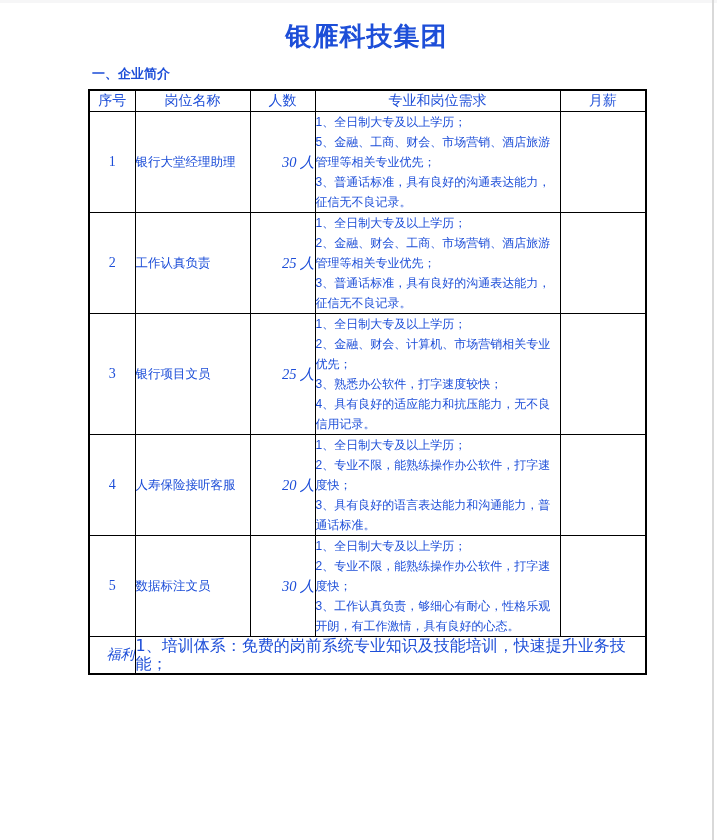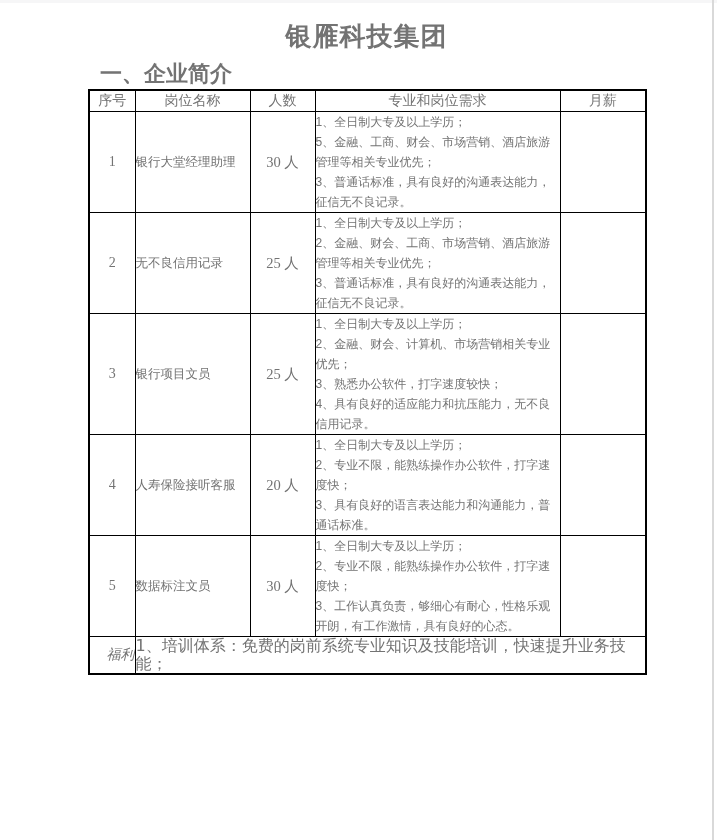--- a/index.html
+++ b/index.html
@@ -3,42 +3,42 @@
 <meta charset="utf-8">
 <style>
   html,body{margin:0;padding:0;}
   body{background:#ffffff;}
   .page{
     position:relative;
     width:717px;height:840px;
     background:#ffffff;
     overflow:hidden;
     font-family:"Liberation Serif","DejaVu Serif",serif;
-    color:#737373;
+    color:#1d4ed8;
   }
   .top-strip{
     position:absolute;top:0;left:0;right:0;height:3px;
     background:#f6f6f7;
   }
   .edge-line{
     position:absolute;top:0;bottom:0;right:3px;width:2px;
     background:#d9d9d9;
   }
   .content{
     position:absolute;top:0;left:88px;width:557px;
   }
   .doc-title{
     margin:20px 0 0 0;
     font-size:26px;line-height:34px;
     font-weight:bold;text-align:center;
     letter-spacing:1px;
   }
   .sec-heading{
-    margin:9px 0 0 12px;
-    font-size:22px;line-height:22px;font-weight:bold;
+    margin:9px 0 0 4px;
+    font-size:13px;line-height:22px;font-weight:bold;
   }
   .sec-heading.second{margin-top:7px;}
   .intro{
     margin:7px 0 0 0;
     font-size:15px;line-height:23px;
     text-align:justify;text-indent:2em;
     letter-spacing:0.2px;
   }
   table.jobs{
     margin-top:4px;
@@ -59,22 +59,23 @@
   td.c-no{
     font-size:14px;text-align:center;vertical-align:middle;
     font-family:"Liberation Serif","DejaVu Serif",serif;
   }
   td.c-pos{
     font-size:12.5px;vertical-align:middle;
     padding-left:7px;padding-right:4px;
     font-family:"DejaVu Sans","Liberation Sans",sans-serif;
   }
   td.c-cnt{
-    font-size:14.5px;text-align:center;vertical-align:middle;
+    font-size:14.5px;text-align:right;vertical-align:middle;
     font-family:"Liberation Serif","DejaVu Serif",serif;
+    font-style:italic;
   }
   td.c-req{
     vertical-align:middle;
     padding:3px 7px;
   }
   td.c-req .req-line{
     font-size:12px;line-height:20px;
     text-align:left;
     font-family:Liberation Sans, sans-serif;
   }
@@ -130,21 +131,21 @@
             <td class="c-cnt">30 人</td>
             <td class="c-req">
               <div class="req-line">1、全日制大专及以上学历；</div>
               <div class="req-line">5、金融、工商、财会、市场营销、酒店旅游管理等相关专业优先；</div>
               <div class="req-line">3、普通话标准，具有良好的沟通表达能力，征信无不良记录。</div>
             </td>
             <td class="c-sal"></td>
           </tr>
           <tr>
             <td class="c-no">2</td>
-            <td class="c-pos">无不良信用记录</td>
+            <td class="c-pos">工作认真负责</td>
             <td class="c-cnt">25 人</td>
             <td class="c-req">
               <div class="req-line">1、全日制大专及以上学历；</div>
               <div class="req-line">2、金融、财会、工商、市场营销、酒店旅游管理等相关专业优先；</div>
               <div class="req-line">3、普通话标准，具有良好的沟通表达能力，征信无不良记录。</div>
             </td>
             <td class="c-sal"></td>
           </tr>
           <tr>
             <td class="c-no">3</td>

